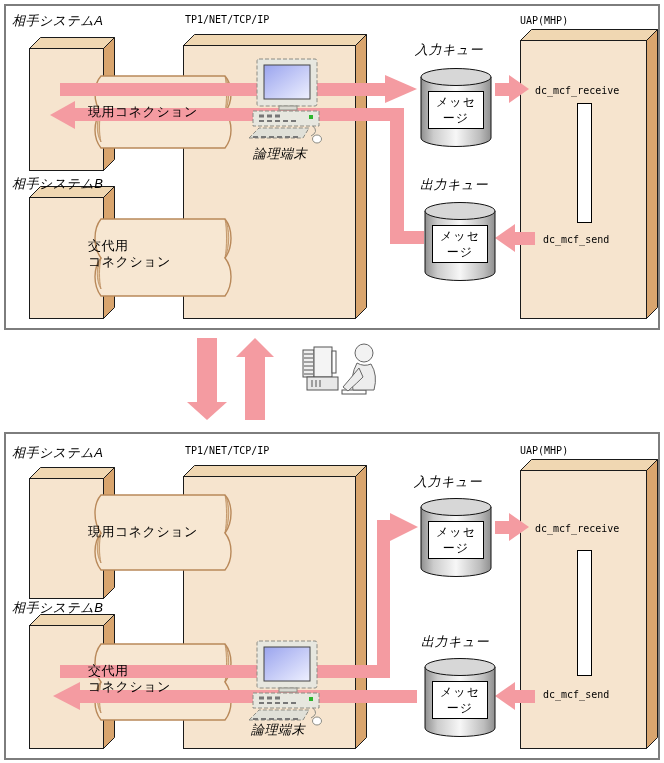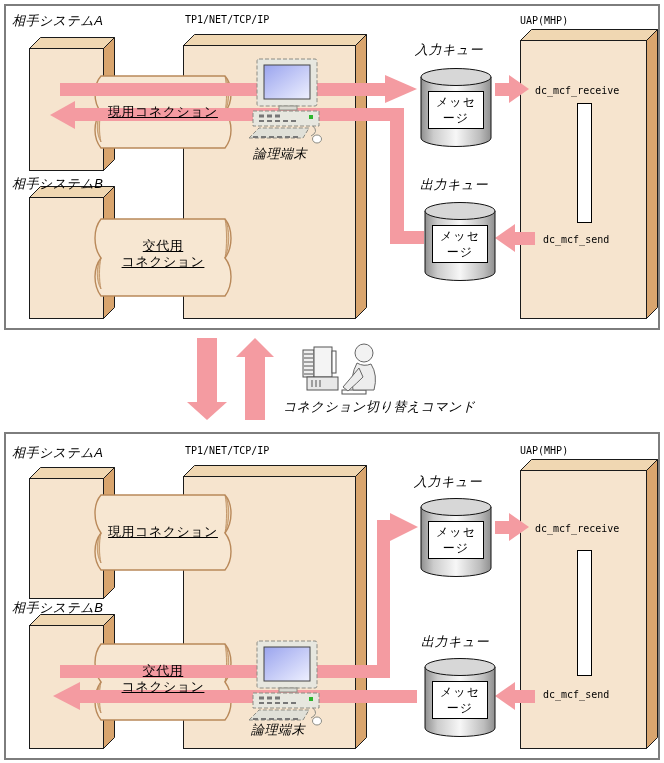--- a/index.html
+++ b/index.html
@@ -23,22 +23,22 @@
   .bar{position:absolute;background:var(--pink);}
   .tri{position:absolute;width:0;height:0;}
   .tri-r{border-top:14px solid transparent;border-bottom:14px solid transparent;
          border-left:20px solid var(--pink);}
   .tri-l{border-top:14px solid transparent;border-bottom:14px solid transparent;
          border-right:20px solid var(--pink);}
   .tri-d{border-left:20px solid transparent;border-right:20px solid transparent;
          border-top:18px solid var(--pink);}
   .tri-u{border-left:19px solid transparent;border-right:19px solid transparent;
          border-bottom:19px solid var(--pink);}
-  .scroll-label{position:absolute;width:150px;text-align:center;font-size:13px;
-                line-height:16px;letter-spacing:.5px;text-decoration:underline;}
+  .scroll-label{position:absolute;width:150px;font-size:13px;
+                line-height:16px;letter-spacing:.5px;}
   .msgbox{position:absolute;width:54px;height:34px;background:#fff;border:1px solid #000;
           text-align:center;font-size:12px;line-height:16px;padding-top:2px;letter-spacing:1px;}
   .slot{position:absolute;width:13px;background:#fff;border:1px solid #000;}
   svg{position:absolute;overflow:visible;}
 </style>
 </head>
 <body>
 
 <div class="canvas">
 
@@ -164,21 +164,20 @@
     <path d="M4,14 h9 M4,18 h9 M4,22 h9 M4,26 h9 M4,30 h9 M4,34 h9" stroke="#555" stroke-width="1"></path>
     <rect x="14" y="7" width="18" height="30" fill="#f4f4f4" stroke="#555"></rect>
     <rect x="32" y="11" width="4" height="22" fill="#fff" stroke="#555"></rect>
     <rect x="7" y="37" width="31" height="13" fill="#e8e8e8" stroke="#555"></rect>
     <path d="M12,40 v7 M16,40 v7 M20,40 v7" stroke="#555"></path>
     <rect x="42" y="50" width="24" height="4" fill="#fff" stroke="#555"></rect>
     <circle cx="64" cy="13" r="9" fill="#f2f2f2" stroke="#666"></circle>
     <path d="M57,23 q-7,13 -4,27 l21,0 q4,-15 -3,-26 q-7,3 -14,-1z" fill="#ededed" stroke="#666"></path>
     <path d="M59,28 q-9,11 -16,19 l5,4 q9,-8 15,-14z" fill="#ededed" stroke="#666"></path>
   </svg>
-  <div class="jl" style="left:283px;top:399px">コネクション切り替えコマンド</div>
 
   <div class="panel p2">
 
     <svg class="abs" style="left:23px;top:33px" width="86" height="132">
       <polygon points="0.5,11.5 11.5,0.5 85.5,0.5 74.5,11.5" fill="#f0d7b2" stroke="#1a1a1a"></polygon>
       <polygon points="74.5,11.5 85.5,0.5 85.5,120.5 74.5,131.5" fill="#d9a56e" stroke="#1a1a1a"></polygon>
       <rect x="0.5" y="11.5" width="74" height="120" fill="#f6e4ce" stroke="#1a1a1a"></rect>
     </svg>
     <svg class="abs" style="left:23px;top:180px" width="86" height="135">
       <polygon points="0.5,11.5 11.5,0.5 85.5,0.5 74.5,11.5" fill="#f0d7b2" stroke="#1a1a1a"></polygon>

